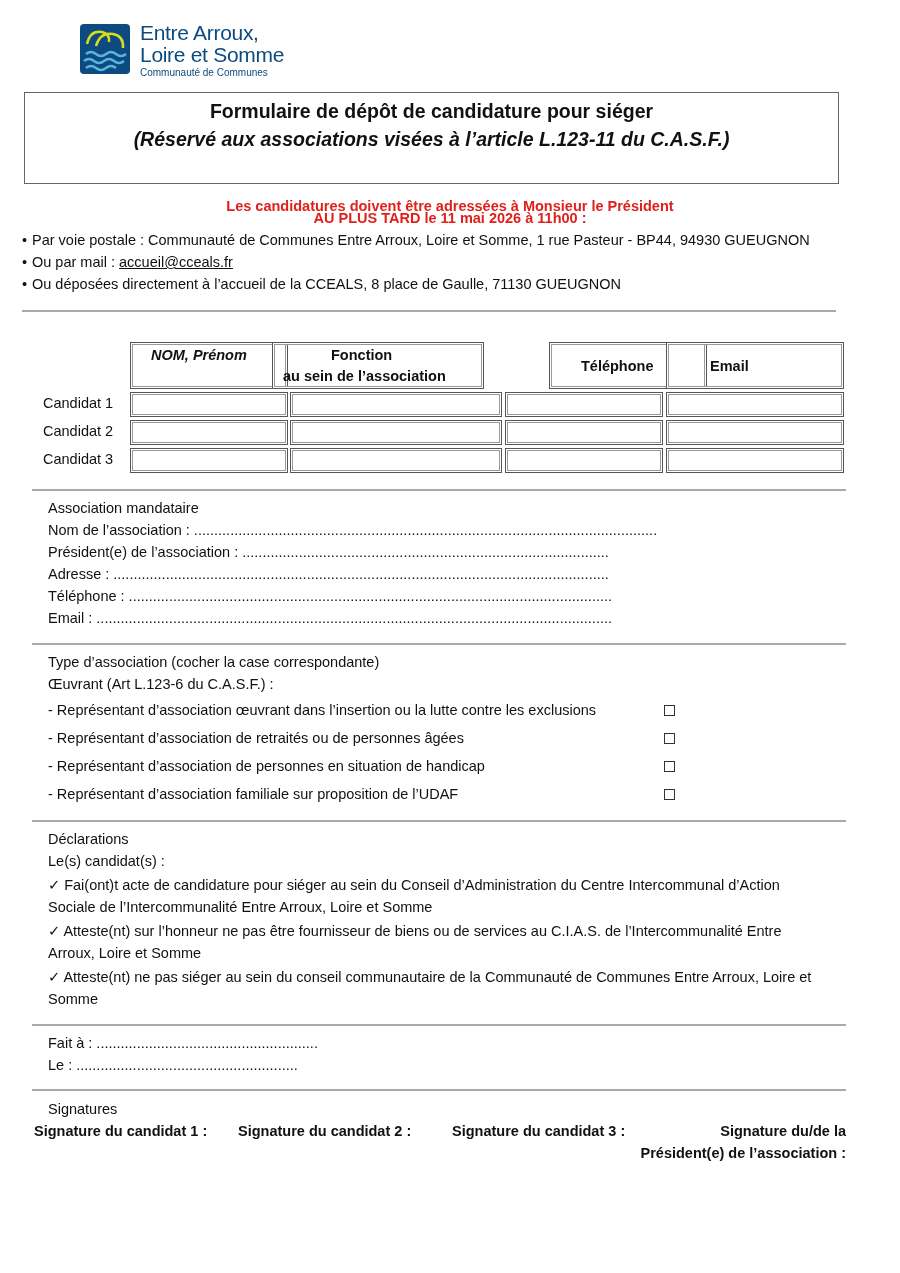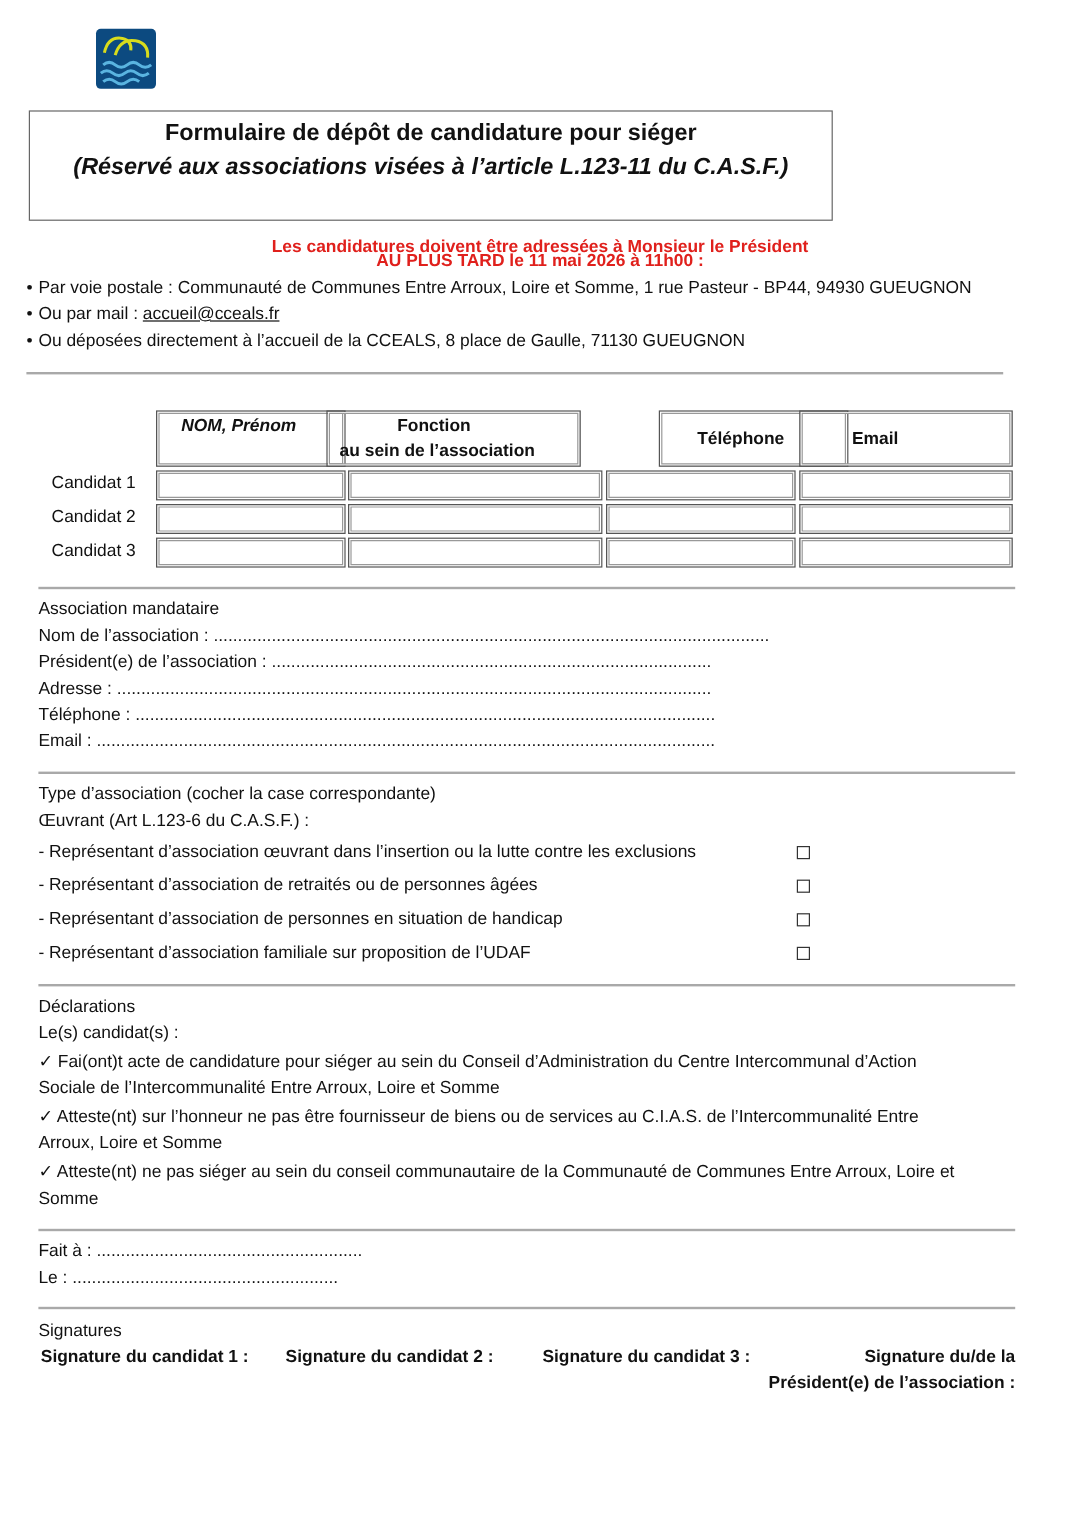--- a/index.html
+++ b/index.html
@@ -10,53 +10,58 @@
   .abs { position: absolute; }
   
   .logo { left: 80px; top: 24px; width: 230px; height: 56px; }
   .logo-icon { position: absolute; left: 0; top: 0; width: 50px; height: 50px; background: #0c4a80; border-radius: 4px; overflow: hidden; }
   .logo-text { position: absolute; left: 60px; top: -2px; color: #0c4a80; line-height: 1; }
   .logo-l1, .logo-l2 { font-size: 21px; letter-spacing: -0.3px; display: block; }
   .logo-l2 { margin-top: 1px; }
   .logo-l3 { font-size: 10px; display: block; margin-top: 3px; }
 
   
-  .title-box { left: 24px; top: 92px; width: 670px; height: 92px; border: 1px solid #666; box-sizing: border-box; text-align: center; }
+  .title-box { left: 24px; top: 92px; width: 815px; height: 92px; border: 1px solid #666; box-sizing: border-box; text-align: center; }
   .title-box div { font-size: 19.5px; font-weight: bold; line-height: 28px; }
   .title-box .t1 { margin-top: 4px; }
   .title-box .t3 { font-style: italic; }
 
   .red { color: #e0201c; font-weight: bold; font-size: 14.5px; text-align: center; width: 900px; left: 0; }
   .bullet-line { left: 22px; font-size: 14.5px; white-space: nowrap; }
   .bullet-line .dot { display: inline-block; width: 10px; }
   .mail-link { text-decoration: underline; color: #111; }
 
   .sep { height: 2px; background: #a9a9a9; }
 
   
   .cell { position: absolute; border: 1px solid #555; box-sizing: border-box; box-shadow: inset 0 0 0 1px #fff, inset 0 0 0 2px #999; }
   .hdr-text { position: absolute; font-weight: bold; font-size: 14.5px; line-height: 21px; }
   .row-label { position: absolute; left: 43px; font-size: 14.5px; }
 
-  .line { position: absolute; left: 32px; font-size: 14.5px; white-space: nowrap; line-height: 22px; }
+  .line { position: absolute; left: 48px; font-size: 14.5px; white-space: nowrap; line-height: 22px; }
   .checkbox { position: absolute; left: 664px; width: 9px; height: 9px; border: 1px solid #333; background: #fff; }
   .bold { font-weight: bold; }
 </style>
 </head>
 <body>
 
 <div class="abs logo">
   <div class="logo-icon">
     <svg width="50" height="50" viewBox="0 0 50 50">
       <path d="M7 20 Q10 6 22 8 Q30 10 29 18" stroke="#d8dc1c" stroke-width="2.5" fill="none"></path>
       <path d="M16 22 Q20 8 33 10 Q44 12 43 24" stroke="#d8dc1c" stroke-width="2.5" fill="none"></path>
       <path d="M6 30 q5 -4 10 0 t10 0 t10 0 t10 0" stroke="#5ab4e0" stroke-width="2.5" fill="none"></path>
       <path d="M4 37 q5 -4 10 0 t10 0 t10 0 t10 0" stroke="#5ab4e0" stroke-width="2.5" fill="none"></path>
       <path d="M6 44 q5 -4 10 0 t10 0 t10 0" stroke="#5ab4e0" stroke-width="2.5" fill="none"></path>
     </svg>
+  </div>
+  <div class="logo-text">
+    <span class="logo-l1">Entre Arroux,</span>
+    <span class="logo-l2">Loire et Somme</span>
+    <span class="logo-l3">Communauté de Communes</span>
   </div>
 </div>
 
 <div class="abs title-box">
   <div class="t1">Formulaire de dépôt de candidature pour siéger</div>
   <div class="t3">(Réservé aux associations visées à l’article L.123-11 du C.A.S.F.)</div>
 </div>
 
 <div class="abs red" style="top:198px;text-align:center;">Les candidatures doivent être adressées à Monsieur le Président</div>
 <div class="abs red" style="top:210px;">AU PLUS TARD le 11 mai 2026 à 11h00 :</div>

